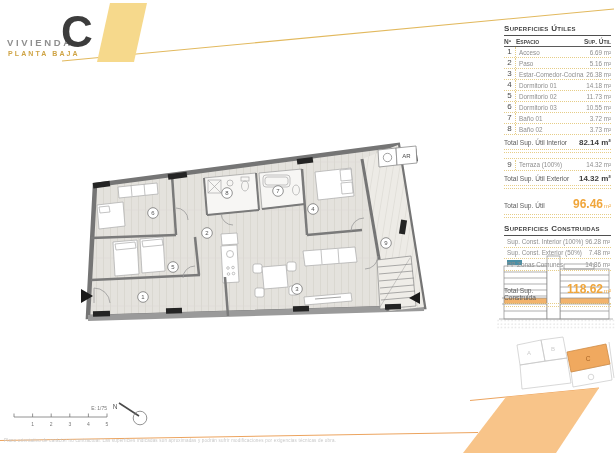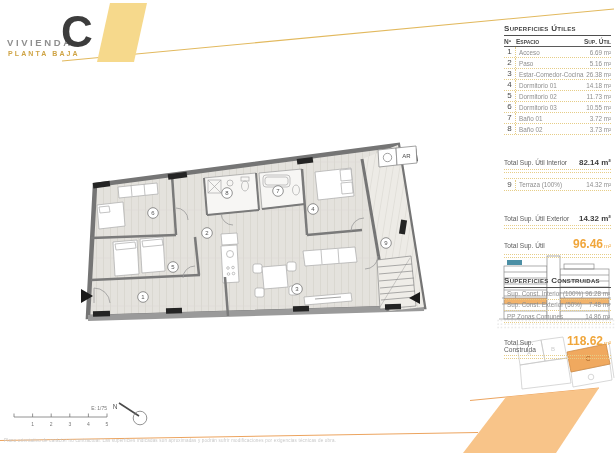--- a/index.html
+++ b/index.html
@@ -20,21 +20,21 @@
   .arow .sp{padding-left:3px}
   .trow{display:flex;justify-content:space-between;align-items:baseline;padding:3px 0 2px;border-bottom:1px dotted #e6cd87}
   .trow .lbl{font-size:6.6px;color:#5c5c5c}
   .trow .val{font-size:8px;font-weight:bold;color:#3e3e3e}
   .dline{height:2px;border-bottom:1px dotted #e6cd87}
   .exrow{margin-top:5px;border-top:1px dotted #e6cd87;height:11px}
   .orange .val{font-size:12px;color:#f0a63b}
   .orange .unit{font-size:6px;color:#f0a63b;margin-left:1px}
   .brow{display:flex;justify-content:space-between;align-items:center;height:10.5px;border-bottom:1px dotted #e6cd87;font-size:6.3px;color:#8e8e8e;padding:0 1px 0 3px}
   .grand .val{font-size:12px}
-  .mt2{margin-top:2px}.mt4{margin-top:20px}.mt5{margin-top:5px}.mt6{margin-top:18px}
+  .mt2{margin-top:2px}.mt4{margin-top:0}.mt5{margin-top:5px}.mt6{margin-top:6px}
   
   .deco{position:absolute;left:0;top:0;z-index:0}
   .plan{position:absolute;left:75px;top:138px;z-index:1}
   .elev{position:absolute;left:497px;top:253px;z-index:1}
   .keyplan{position:absolute;left:503px;top:330px;z-index:1}
   .scalebar{position:absolute;left:8px;top:400px;z-index:1}
   .disclaimer{position:absolute;left:4px;top:438px;width:345px;font-size:4.5px;color:#c9c9c9;letter-spacing:.2px;white-space:nowrap;overflow:hidden;z-index:2}
   svg text{font-family:"Liberation Sans", sans-serif}
 </style>
 </head>

